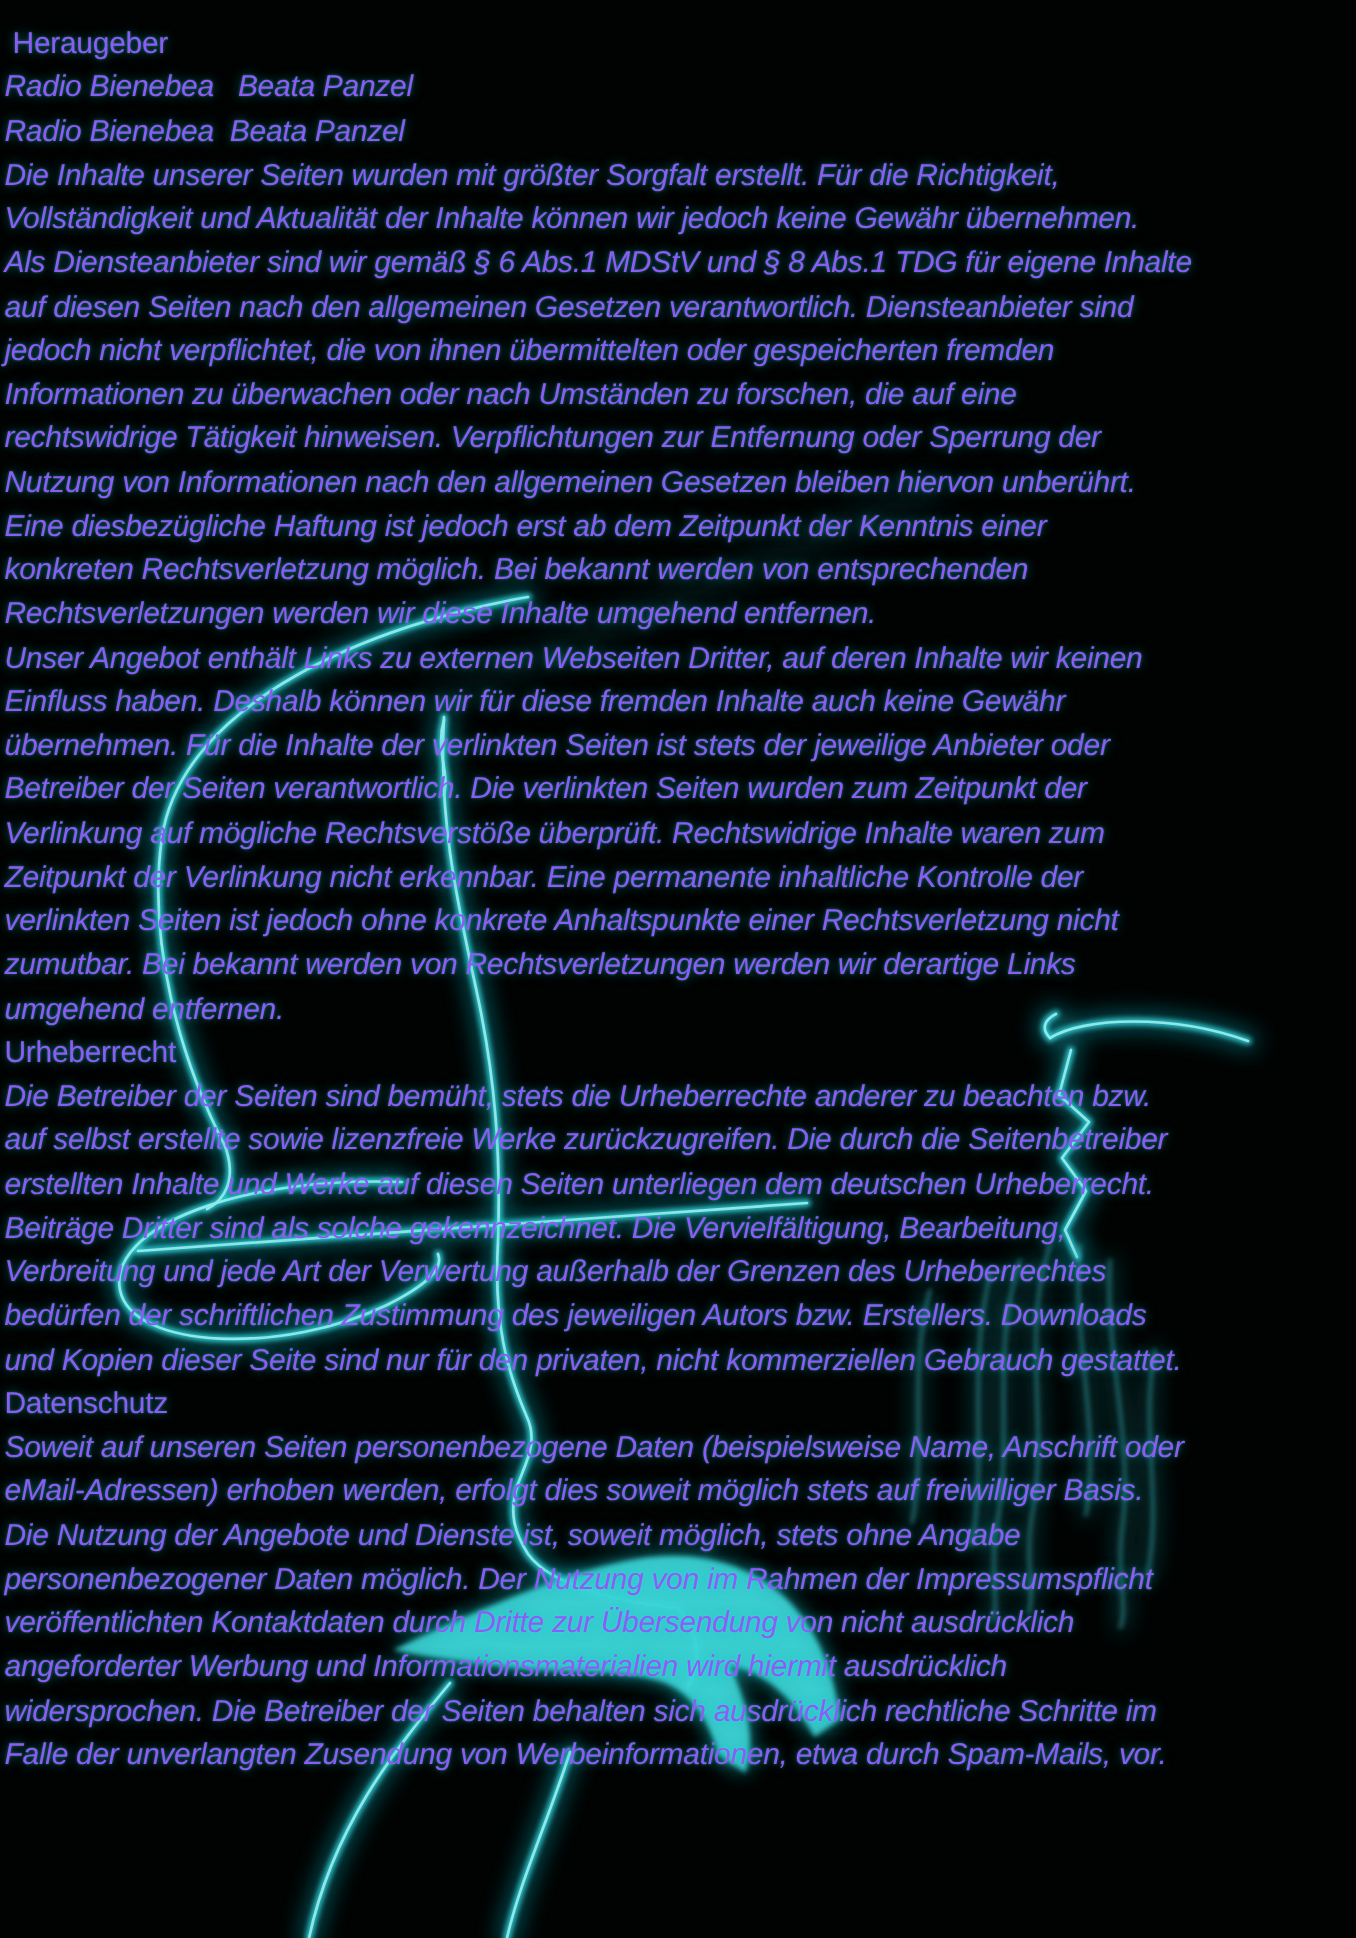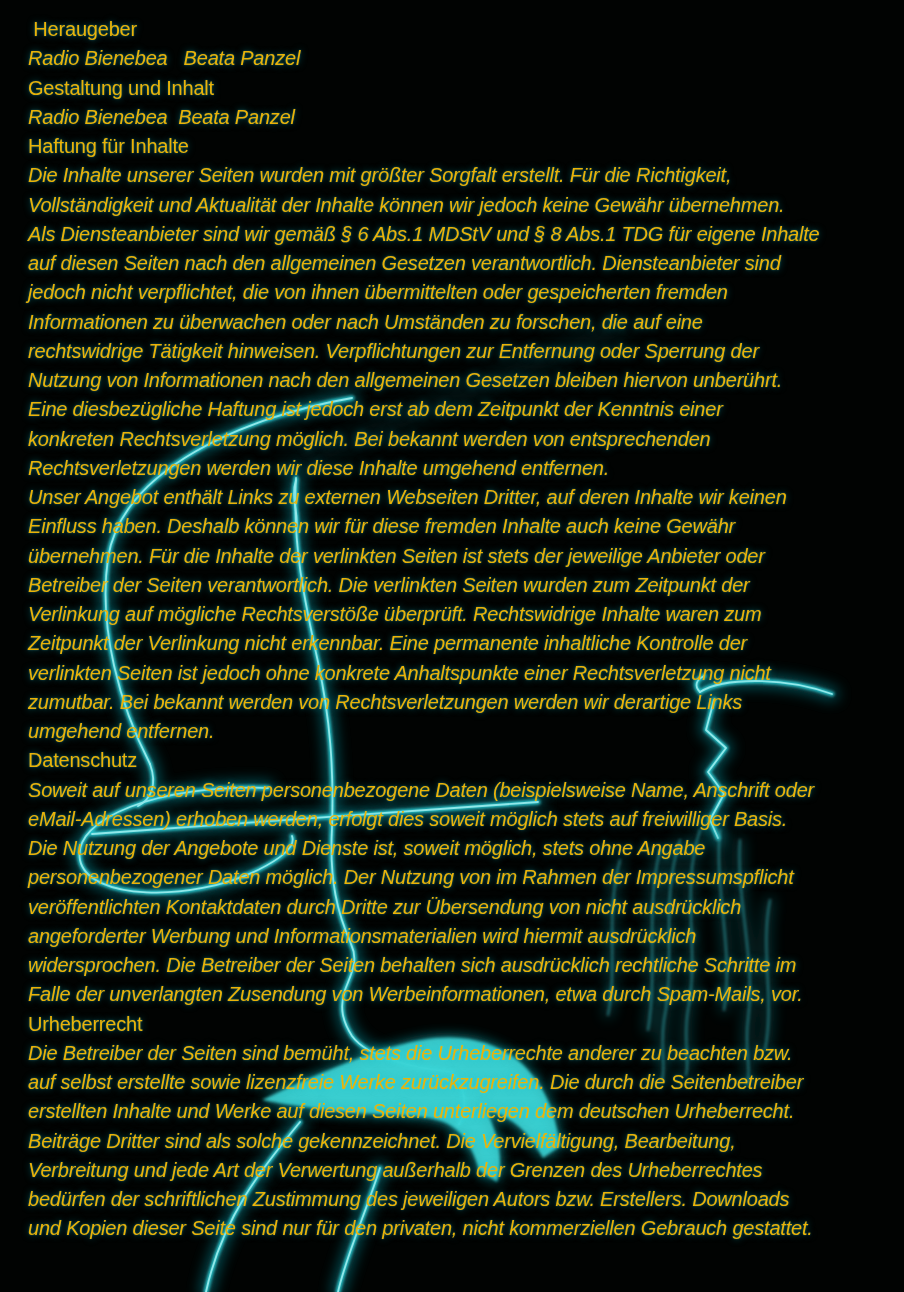--- a/index.html
+++ b/index.html
@@ -9,22 +9,22 @@
     background:#010302;
     overflow:hidden;
     font-family:"Liberation Sans","DejaVu Sans",sans-serif;
   }
   .art{
     position:absolute;left:0;top:0;width:904px;height:1292px;
     z-index:0;
   }
   .content{
     position:relative;z-index:1;
-    padding:15px 12px 0 28px;
-    color:#eab308;
+    padding:15px 12px 0 3px;
+    color:#8b5cf6;
     font-size:20px;
     line-height:29.25px;
     letter-spacing:-0.2px;
     text-shadow:0 0 7px rgba(0,195,207,.5),0 0 2px rgba(130,240,245,.35);
   }
   .content section{margin:0;padding:0;}
   .sec-gestaltung{margin-top:2px;}
   .content h2{
     margin:0;padding:0;
     font-size:inherit;font-weight:inherit;line-height:inherit;
@@ -102,26 +102,24 @@
   </svg>
 
   <div class="content">
 
     <section>
       <h2> Heraugeber</h2>
       <div class="lines">Radio Bienebea   Beata Panzel</div>
     </section>
 
     <section class="sec-gestaltung">
-      <h2>Gestaltung und Inhalt</h2>
       <div class="lines">Radio Bienebea  Beata Panzel</div>
     </section>
 
     <section>
-      <h2>Haftung für Inhalte</h2>
       <div class="lines">Die Inhalte unserer Seiten wurden mit größter Sorgfalt erstellt. Für die Richtigkeit,
 Vollständigkeit und Aktualität der Inhalte können wir jedoch keine Gewähr übernehmen.
 Als Diensteanbieter sind wir gemäß § 6 Abs.1 MDStV und § 8 Abs.1 TDG für eigene Inhalte
 auf diesen Seiten nach den allgemeinen Gesetzen verantwortlich. Diensteanbieter sind
 jedoch nicht verpflichtet, die von ihnen übermittelten oder gespeicherten fremden
 Informationen zu überwachen oder nach Umständen zu forschen, die auf eine
 rechtswidrige Tätigkeit hinweisen. Verpflichtungen zur Entfernung oder Sperrung der
 Nutzung von Informationen nach den allgemeinen Gesetzen bleiben hiervon unberührt.
 Eine diesbezügliche Haftung ist jedoch erst ab dem Zeitpunkt der Kenntnis einer
 konkreten Rechtsverletzung möglich. Bei bekannt werden von entsprechenden
@@ -134,36 +132,36 @@
 übernehmen. Für die Inhalte der verlinkten Seiten ist stets der jeweilige Anbieter oder
 Betreiber der Seiten verantwortlich. Die verlinkten Seiten wurden zum Zeitpunkt der
 Verlinkung auf mögliche Rechtsverstöße überprüft. Rechtswidrige Inhalte waren zum
 Zeitpunkt der Verlinkung nicht erkennbar. Eine permanente inhaltliche Kontrolle der
 verlinkten Seiten ist jedoch ohne konkrete Anhaltspunkte einer Rechtsverletzung nicht
 zumutbar. Bei bekannt werden von Rechtsverletzungen werden wir derartige Links
 umgehend entfernen.</div>
     </section>
 
     <section>
+      <h2>Urheberrecht</h2>
+      <div class="lines">Die Betreiber der Seiten sind bemüht, stets die Urheberrechte anderer zu beachten bzw.
+auf selbst erstellte sowie lizenzfreie Werke zurückzugreifen. Die durch die Seitenbetreiber
+erstellten Inhalte und Werke auf diesen Seiten unterliegen dem deutschen Urheberrecht.
+Beiträge Dritter sind als solche gekennzeichnet. Die Vervielfältigung, Bearbeitung,
+Verbreitung und jede Art der Verwertung außerhalb der Grenzen des Urheberrechtes
+bedürfen der schriftlichen Zustimmung des jeweiligen Autors bzw. Erstellers. Downloads
+und Kopien dieser Seite sind nur für den privaten, nicht kommerziellen Gebrauch gestattet.</div>
+    </section>
+
+    <section>
       <h2>Datenschutz</h2>
       <div class="lines">Soweit auf unseren Seiten personenbezogene Daten (beispielsweise Name, Anschrift oder
 eMail-Adressen) erhoben werden, erfolgt dies soweit möglich stets auf freiwilliger Basis.
 Die Nutzung der Angebote und Dienste ist, soweit möglich, stets ohne Angabe
 personenbezogener Daten möglich. Der Nutzung von im Rahmen der Impressumspflicht
 veröffentlichten Kontaktdaten durch Dritte zur Übersendung von nicht ausdrücklich
 angeforderter Werbung und Informationsmaterialien wird hiermit ausdrücklich
 widersprochen. Die Betreiber der Seiten behalten sich ausdrücklich rechtliche Schritte im
 Falle der unverlangten Zusendung von Werbeinformationen, etwa durch Spam-Mails, vor.</div>
     </section>
 
-    <section>
-      <h2>Urheberrecht</h2>
-      <div class="lines">Die Betreiber der Seiten sind bemüht, stets die Urheberrechte anderer zu beachten bzw.
-auf selbst erstellte sowie lizenzfreie Werke zurückzugreifen. Die durch die Seitenbetreiber
-erstellten Inhalte und Werke auf diesen Seiten unterliegen dem deutschen Urheberrecht.
-Beiträge Dritter sind als solche gekennzeichnet. Die Vervielfältigung, Bearbeitung,
-Verbreitung und jede Art der Verwertung außerhalb der Grenzen des Urheberrechtes
-bedürfen der schriftlichen Zustimmung des jeweiligen Autors bzw. Erstellers. Downloads
-und Kopien dieser Seite sind nur für den privaten, nicht kommerziellen Gebrauch gestattet.</div>
-    </section>
-
   </div>
 </div>
 
 </body></html>

